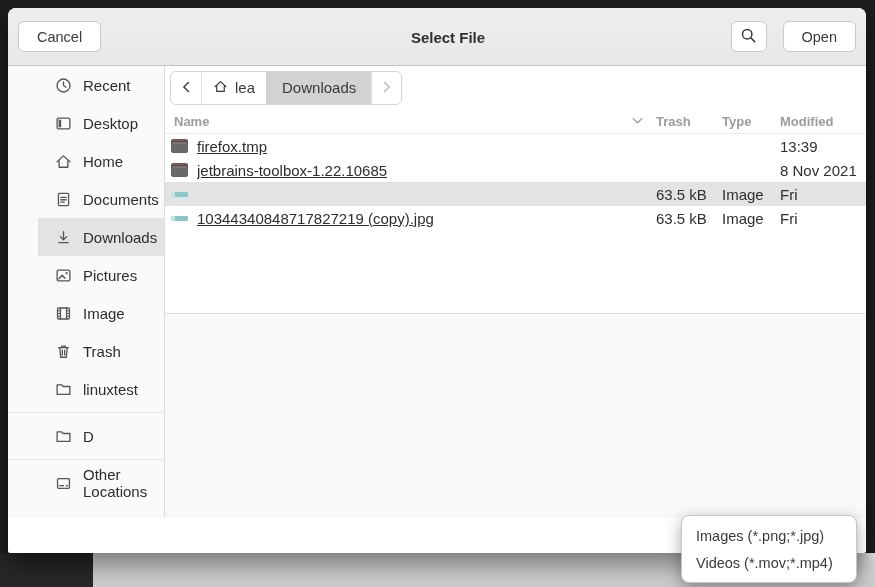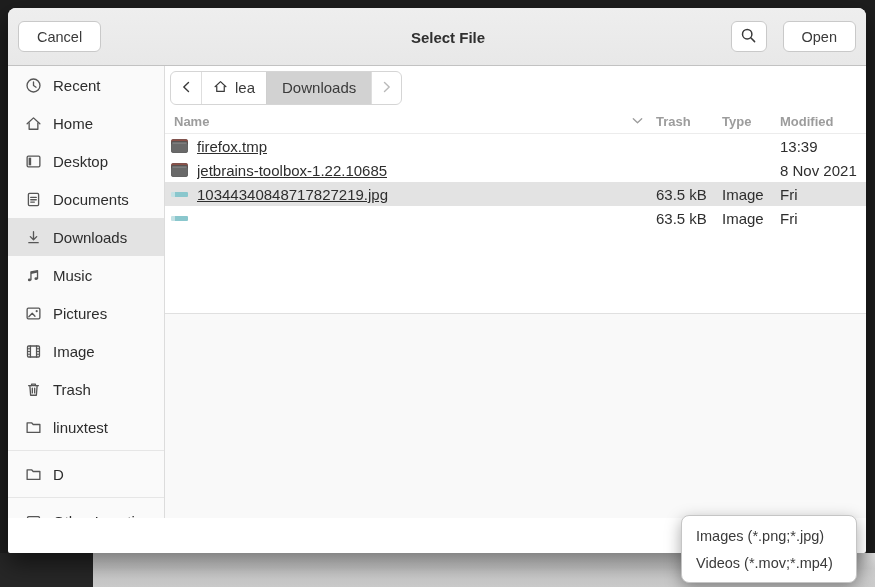--- a/index.html
+++ b/index.html
@@ -37,21 +37,21 @@
     font-size:15px; font-weight:700; color:#2f2f2f;margin-left:11px;
   }
   .hdr-right { margin-left:auto; display:flex; gap:16px; }
   .icon-btn { width:36px; padding:0; }
 
   .bodyrow { flex:none; height:452px; display:flex; }
 
   
   .sidebar { width:157px; flex:none; background:#fafafa; border-right:1px solid #dcdcdc; overflow:hidden; }
   .side-item { height:38px; display:flex; align-items:center; gap:11px; padding-left:17px;
-    font-size:15px; color:#2d2d2d; }
+    font-size:15px; color:#2d2d2d;margin-left:30px; }
   .side-item.selected { background:#e3e3e3; }
   .side-sep { height:1px; background:#e6e6e6; margin:4px 0; }
   .side-icon { width:17px; height:17px; flex:none; display:flex; align-items:center; justify-content:center; }
 
   
   .content { flex:1; background:#fff; display:flex; flex-direction:column; min-width:0; }
   .pathbar { flex:none; height:43px; display:flex; align-items:center; padding-left:5px; }
   .crumbs { display:flex; height:34px; border:1px solid #d5d5d5; border-radius:6px; overflow:hidden;
     background:#fff; align-items:stretch; }
   .crumb { display:flex; align-items:center; font-size:15px; color:#3a3a3a; border-left:1px solid #dedede; }
@@ -115,63 +115,52 @@
               <svg width="17" height="17" viewBox="0 0 16 16">
                 <circle cx="8" cy="8" r="6.1" fill="none" stroke="#565656" stroke-width="1.25" stroke-linecap="round" stroke-linejoin="round"></circle>
                 <path d="M8 4.6 V8 L10.4 9.6" fill="none" stroke="#565656" stroke-width="1.25" stroke-linecap="round" stroke-linejoin="round"></path>
               </svg>
             </span>
             <span>Recent</span>
           </div>
           <div class="side-item">
             <span class="side-icon">
               <svg width="17" height="17" viewBox="0 0 16 16">
+                <rect x="2" y="3" width="12" height="10" rx="1.2" fill="none" stroke="#565656" stroke-width="1.25" stroke-linecap="round" stroke-linejoin="round"></rect>
+                <rect x="3.4" y="4.4" width="2.4" height="7.2" fill="#565656"></rect>
+              </svg>
+            </span>
+            <span>Desktop</span>
+          </div>
+          <div class="side-item">
+            <span class="side-icon">
+              <svg width="17" height="17" viewBox="0 0 16 16">
                 <path d="M2 8.3 L8 2.7 L14 8.3" fill="none" stroke="#565656" stroke-width="1.25" stroke-linecap="round" stroke-linejoin="round"></path>
                 <path d="M3.9 7.4 V13.4 H12.1 V7.4" fill="none" stroke="#565656" stroke-width="1.25" stroke-linecap="round" stroke-linejoin="round"></path>
               </svg>
             </span>
             <span>Home</span>
           </div>
           <div class="side-item">
             <span class="side-icon">
               <svg width="17" height="17" viewBox="0 0 16 16">
-                <rect x="2" y="3" width="12" height="10" rx="1.2" fill="none" stroke="#565656" stroke-width="1.25" stroke-linecap="round" stroke-linejoin="round"></rect>
-                <rect x="3.4" y="4.4" width="2.4" height="7.2" fill="#565656"></rect>
-              </svg>
-            </span>
-            <span>Desktop</span>
-          </div>
-          <div class="side-item">
-            <span class="side-icon">
-              <svg width="17" height="17" viewBox="0 0 16 16">
                 <rect x="3.2" y="2.2" width="9.6" height="11.6" rx="1" fill="none" stroke="#565656" stroke-width="1.25" stroke-linecap="round" stroke-linejoin="round"></rect>
                 <path d="M5.4 6 H10.6 M5.4 8.2 H10.6 M5.4 10.4 H8.8" fill="none" stroke="#565656" stroke-width="1.25" stroke-linecap="round" stroke-linejoin="round"></path>
               </svg>
             </span>
             <span>Documents</span>
           </div>
           <div class="side-item selected">
             <span class="side-icon">
               <svg width="17" height="17" viewBox="0 0 16 16">
                 <path d="M8 2.6 V9.8 M5 7.2 L8 10.2 L11 7.2" fill="none" stroke="#565656" stroke-width="1.25" stroke-linecap="round" stroke-linejoin="round"></path>
                 <path d="M3.6 12.9 H12.4" fill="none" stroke="#565656" stroke-width="1.25" stroke-linecap="round" stroke-linejoin="round"></path>
               </svg>
             </span>
             <span>Downloads</span>
-          </div>
-          <div class="side-item">
-            <span class="side-icon">
-              <svg width="17" height="17" viewBox="0 0 16 16">
-                <path d="M5.6 12 V4.6 L11.8 3.4 V10.8" fill="none" stroke="#565656" stroke-width="1.25" stroke-linecap="round" stroke-linejoin="round"></path>
-                <path d="M5.6 5.6 L11.8 4.4" stroke="#565656" stroke-width="1.8"></path>
-                <ellipse cx="4.2" cy="12.2" rx="1.5" ry="1.3" fill="#565656"></ellipse>
-                <ellipse cx="10.4" cy="11" rx="1.5" ry="1.3" fill="#565656"></ellipse>
-              </svg>
-            </span>
-            <span>Music</span>
           </div>
           <div class="side-item">
             <span class="side-icon">
               <svg width="17" height="17" viewBox="0 0 16 16">
                 <rect x="2" y="3" width="12" height="10" rx="1.2" fill="none" stroke="#565656" stroke-width="1.25" stroke-linecap="round" stroke-linejoin="round"></rect>
                 <circle cx="11" cy="5.8" r="1" fill="#565656"></circle>
                 <path d="M3.6 11 L6.8 7.8 L9.4 10.6" fill="none" stroke="#565656" stroke-width="1.25" stroke-linecap="round" stroke-linejoin="round"></path>
               </svg>
             </span>
             <span>Pictures</span>
@@ -300,31 +289,31 @@
                 </div>
                 <div></div>
                 <div></div>
                 <div>8 Nov 2021</div>
               </div>
               <div class="lrow selected">
                 <div class="name-cell">
                   <span class="ficon">
                     <span class="thumb"></span>
                   </span>
-                  <span class="fname">10344340848717827219.jpg</span>
                 </div>
                 <div>63.5 kB</div>
                 <div>Image</div>
                 <div>Fri</div>
               </div>
               <div class="lrow">
                 <div class="name-cell">
                   <span class="ficon">
                     <span class="thumb"></span>
                   </span>
+                  <span class="fname">10344340848717827219 (copy).jpg</span>
                 </div>
                 <div>63.5 kB</div>
                 <div>Image</div>
                 <div>Fri</div>
               </div>
             </div>
         </div>
 
         <div class="bottom-strip"></div>
       </div>

